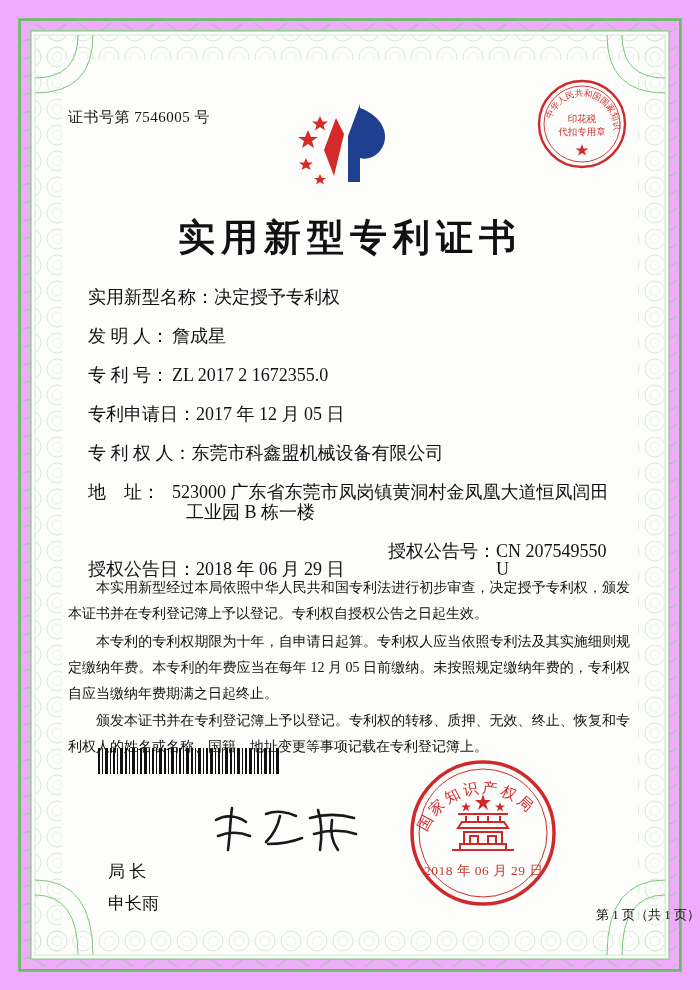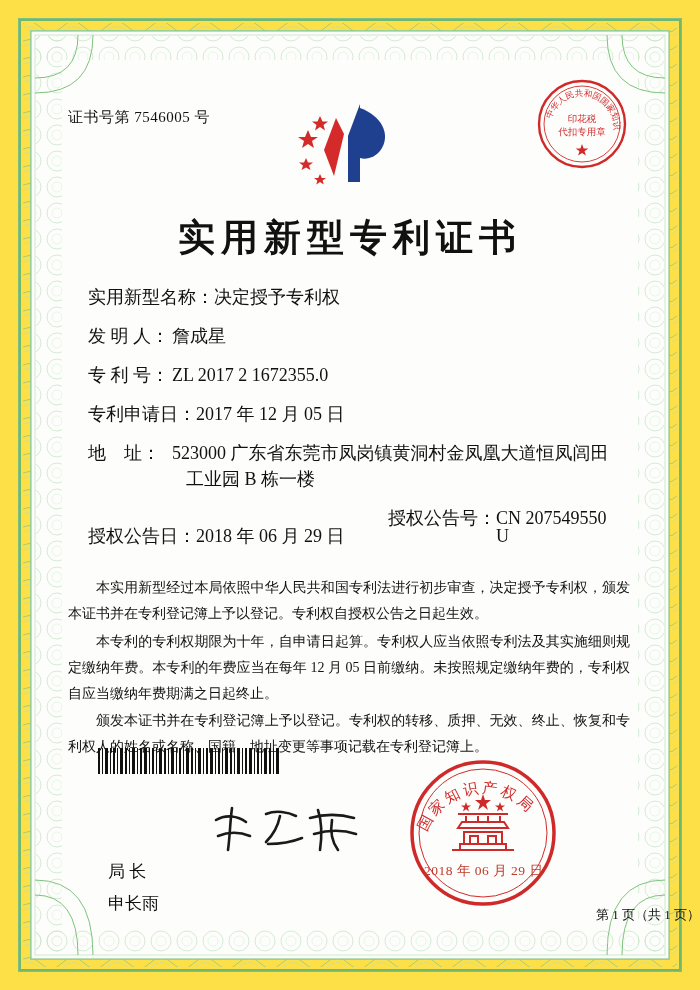--- a/index.html
+++ b/index.html
@@ -7,21 +7,21 @@
     padding: 0;
     background: #ffffff;
   }
   body {
     font-family: "Liberation Serif", "DejaVu Serif", serif;
   }
   .page {
     position: relative;
     width: 700px;
     height: 990px;
-    background: #fde047;
+    background: #f0abfc;
     overflow: hidden;
   }
 
   
   .border-outer {
     position: absolute;
     left: 18px; top: 18px;
     width: 664px; height: 954px;
     border: 2px solid #7fbf7f;
     box-sizing: border-box;
@@ -87,21 +87,21 @@
   }
   .field-label {
     flex: 0 0 84px;
     white-space: pre;
   }
   .field-value {
     flex: 1 1 auto;
   }
   .field-value .sub {
     display: block;
-    margin-top: 8px;
+    margin-top: 2px;
     margin-left: 14px;
   }
   .two-col {
     display: flex;
     margin-bottom: 6px;
     align-items: flex-end;
   }
   .two-col .col-a { flex: 0 0 300px; display: flex; }
   .two-col .col-b { flex: 1 1 auto; display: flex; }
   .two-col .lab { white-space: pre; }
@@ -242,20 +242,24 @@
       <div class="field-label">发 明 人：</div>
       <div class="field-value">詹成星</div>
     </div>
     <div class="field-row">
       <div class="field-label">专 利 号：</div>
       <div class="field-value">ZL 2017 2 1672355.0</div>
     </div>
     <div class="field-row">
       <div class="field-label">专利申请日：</div>
       <div class="field-value">2017 年 12 月 05 日</div>
+    </div>
+    <div class="field-row">
+      <div class="field-label">专 利 权 人：</div>
+      <div class="field-value">东莞市科鑫盟机械设备有限公司</div>
     </div>
     <div class="field-row">
       <div class="field-label">地    址：</div>
       <div class="field-value">
         <span>523000  广东省东莞市凤岗镇黄洞村金凤凰大道恒凤闾田</span>
         <span class="sub">工业园 B 栋一楼</span>
       </div>
     </div>
 
     <div class="two-col">

